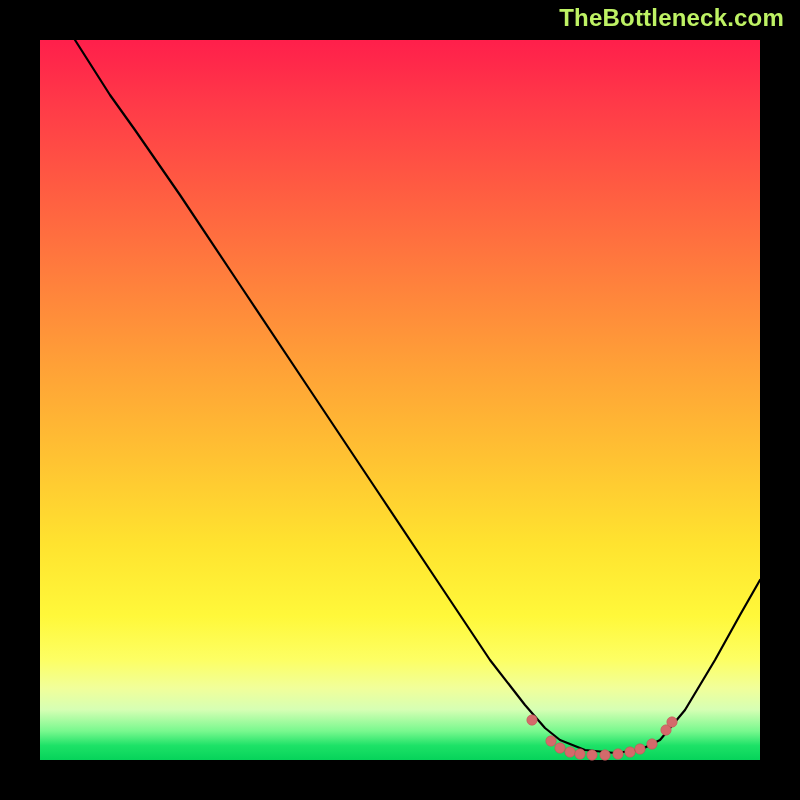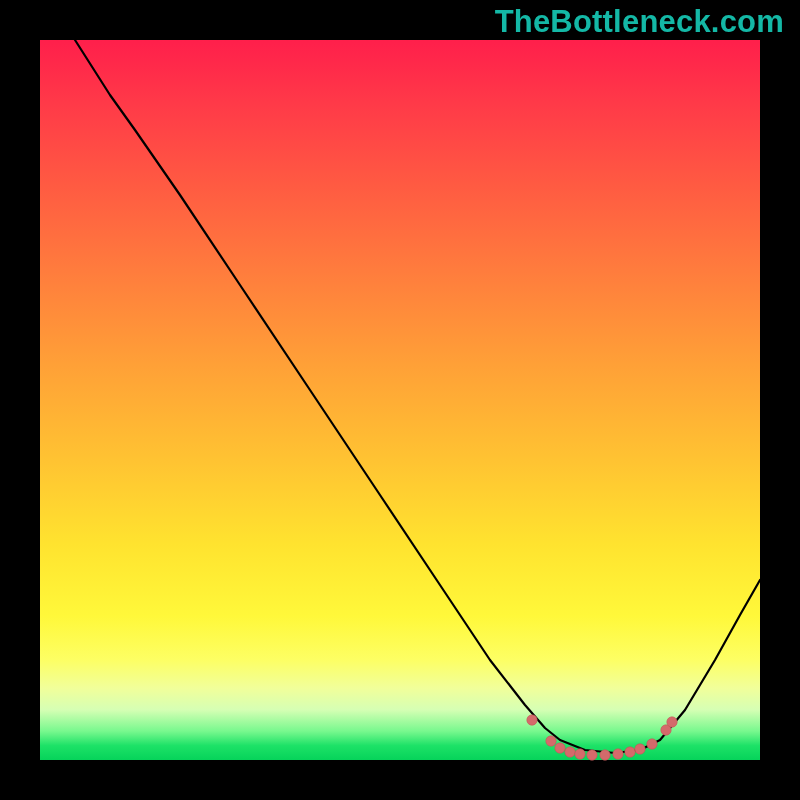--- a/index.html
+++ b/index.html
@@ -14,22 +14,22 @@
   .frame {
     position: relative;
     width: 800px;
     height: 800px;
     background: #000;
   }
   .attribution {
     position: absolute;
     top: 4px;
     right: 16px;
-    color: #14b8a6;
-    font-size: 31px;
+    color: #bef264;
+    font-size: 24px;
     font-weight: 600;
     letter-spacing: 0.2px;
   }
   .plot {
     position: absolute;
     left: 40px;
     top: 40px;
     width: 720px;
     height: 720px;
     background: linear-gradient(to bottom,

